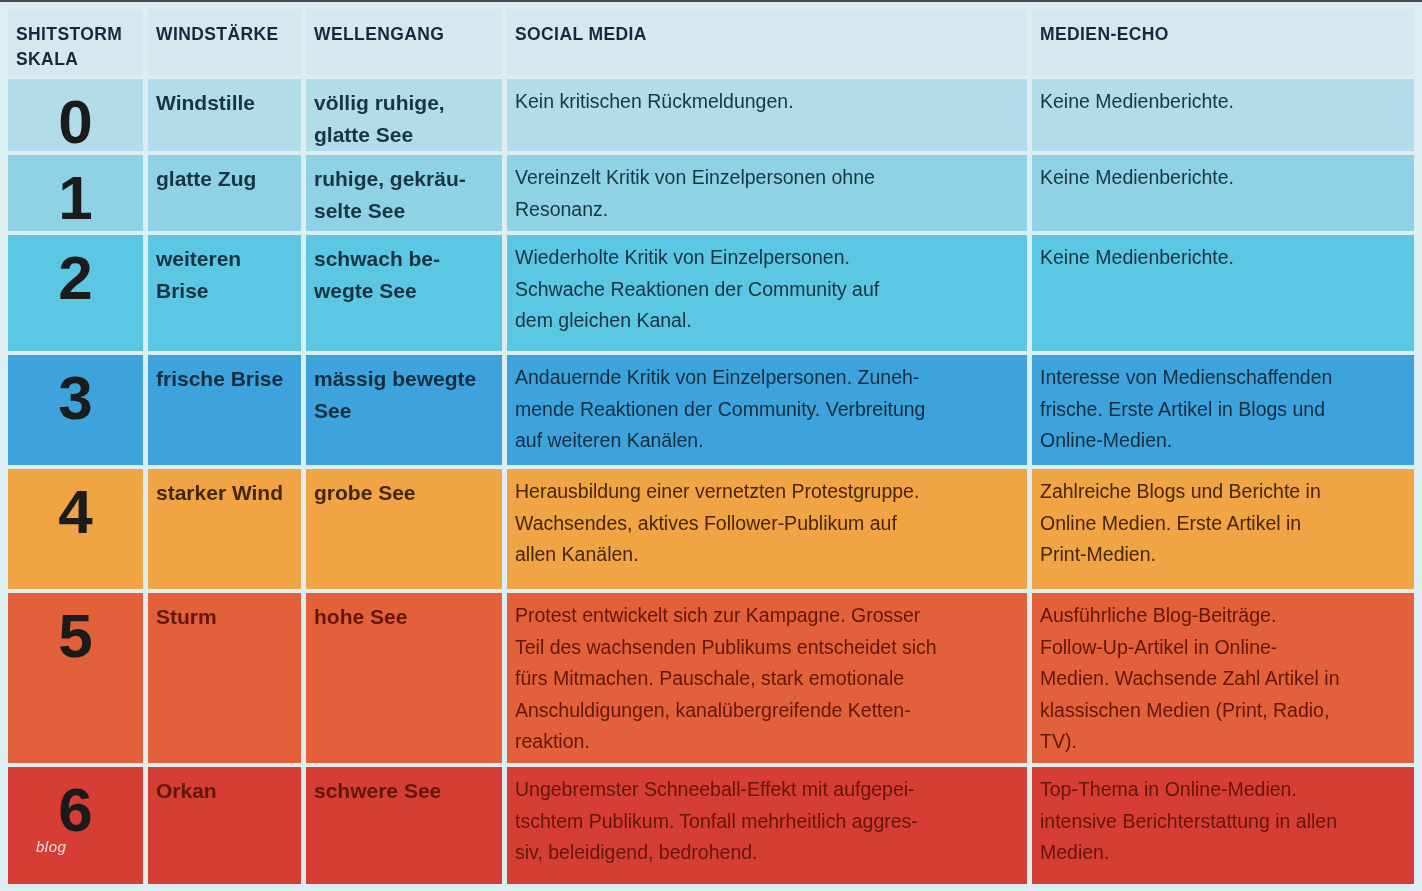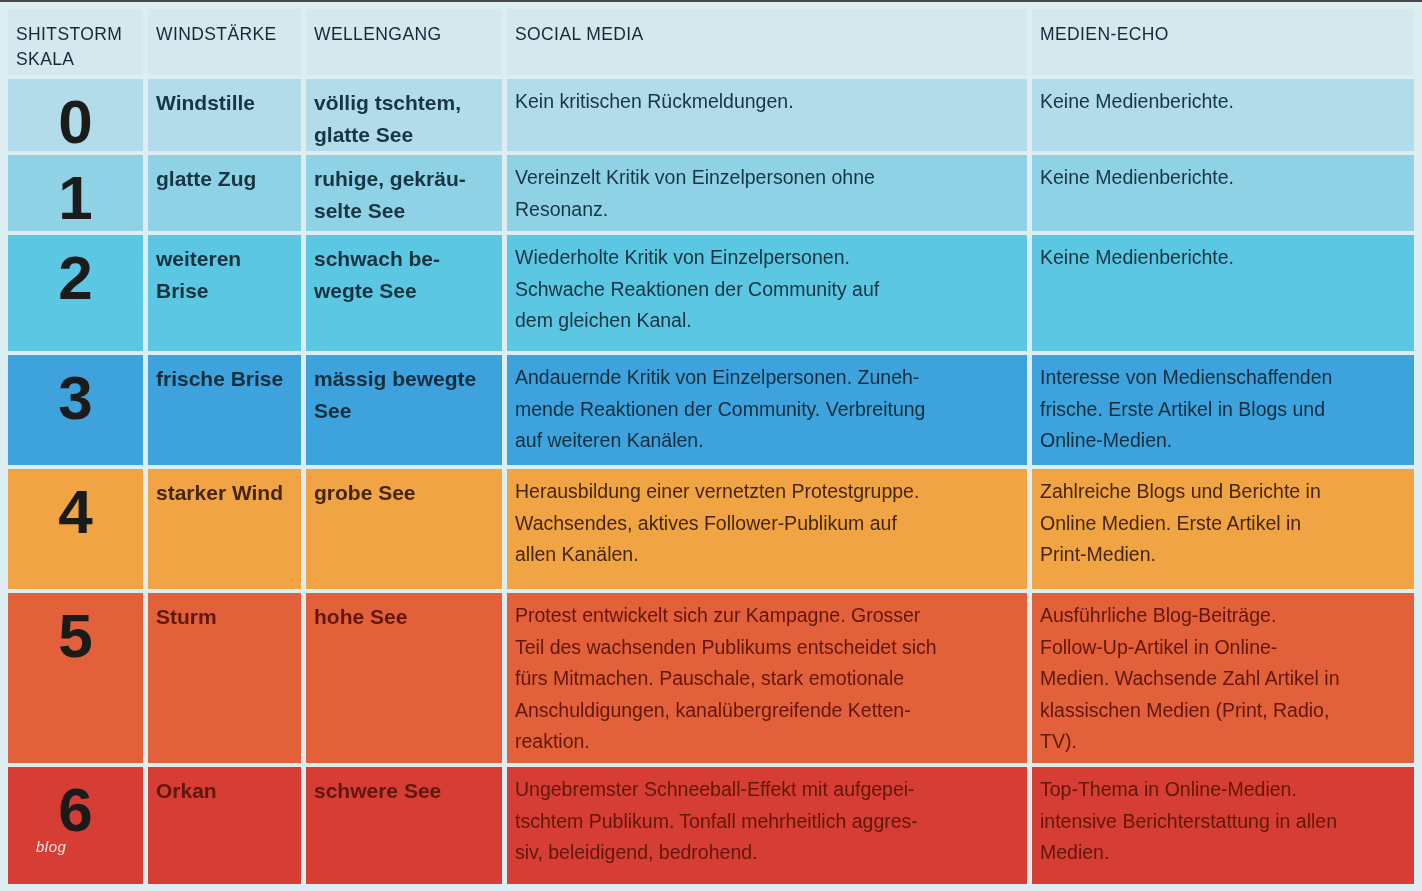--- a/index.html
+++ b/index.html
@@ -22,21 +22,21 @@
   .row { display: contents; }
   .cell {
     background: var(--row-bg, #ccc);
     color: var(--row-fg, #123);
     box-sizing: border-box;
     overflow: hidden;
   }
   .cell.header-cell {
     padding: 13px 6px 4px 8px;
     font-size: 17.5px;
-    font-weight: normal;
+    font-weight: bold;
     letter-spacing: 0.4px;
     line-height: 1.45;
     white-space: pre-line;
   }
   .cell.scale {
     display: flex;
     justify-content: center;
     align-items: flex-start;
     padding-top: 4px;
     font-size: 62px;
@@ -77,21 +77,21 @@
 SKALA</div>
     <div class="cell header-cell">WINDSTÄRKE</div>
     <div class="cell header-cell">WELLENGANG</div>
     <div class="cell header-cell">SOCIAL MEDIA</div>
     <div class="cell header-cell">MEDIEN-ECHO</div>
   </div>
 
   <div class="row" style="--row-bg: #b2dcea; --row-fg: #173543;">
     <div class="cell scale">0</div>
     <div class="cell name">Windstille</div>
-    <div class="cell name">völlig tschtem,
+    <div class="cell name">völlig ruhige,
 glatte See</div>
     <div class="cell text">Kein kritischen Rückmeldungen.</div>
     <div class="cell text">Keine Medienberichte.</div>
   </div>
 
   <div class="row" style="--row-bg: #8fd2e6; --row-fg: #173543;">
     <div class="cell scale">1</div>
     <div class="cell name">glatte Zug</div>
     <div class="cell name">ruhige, gekräu-
 selte See</div>

